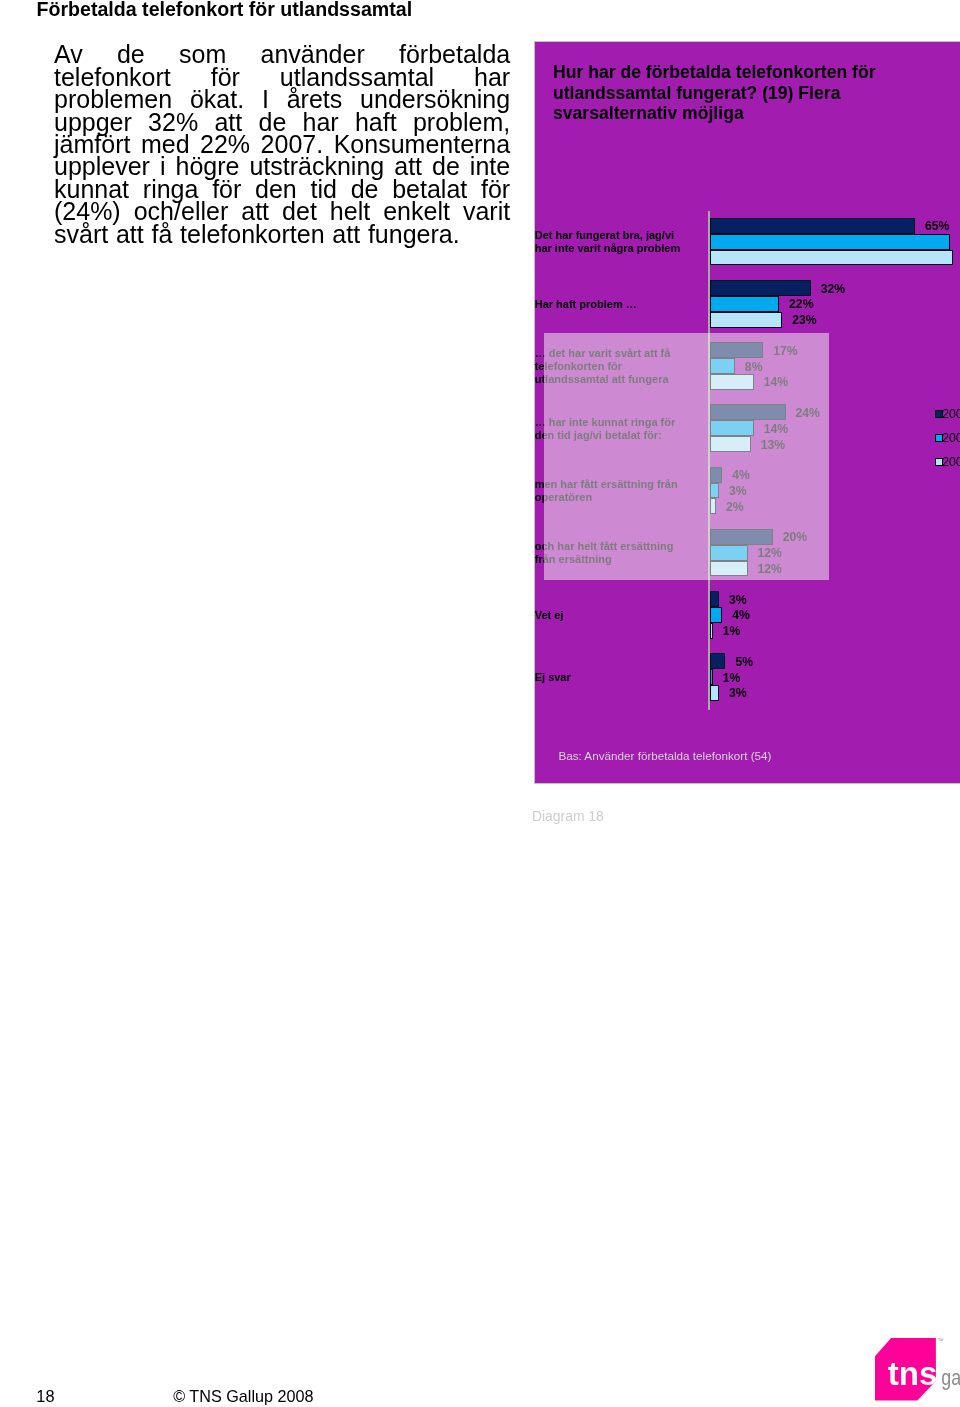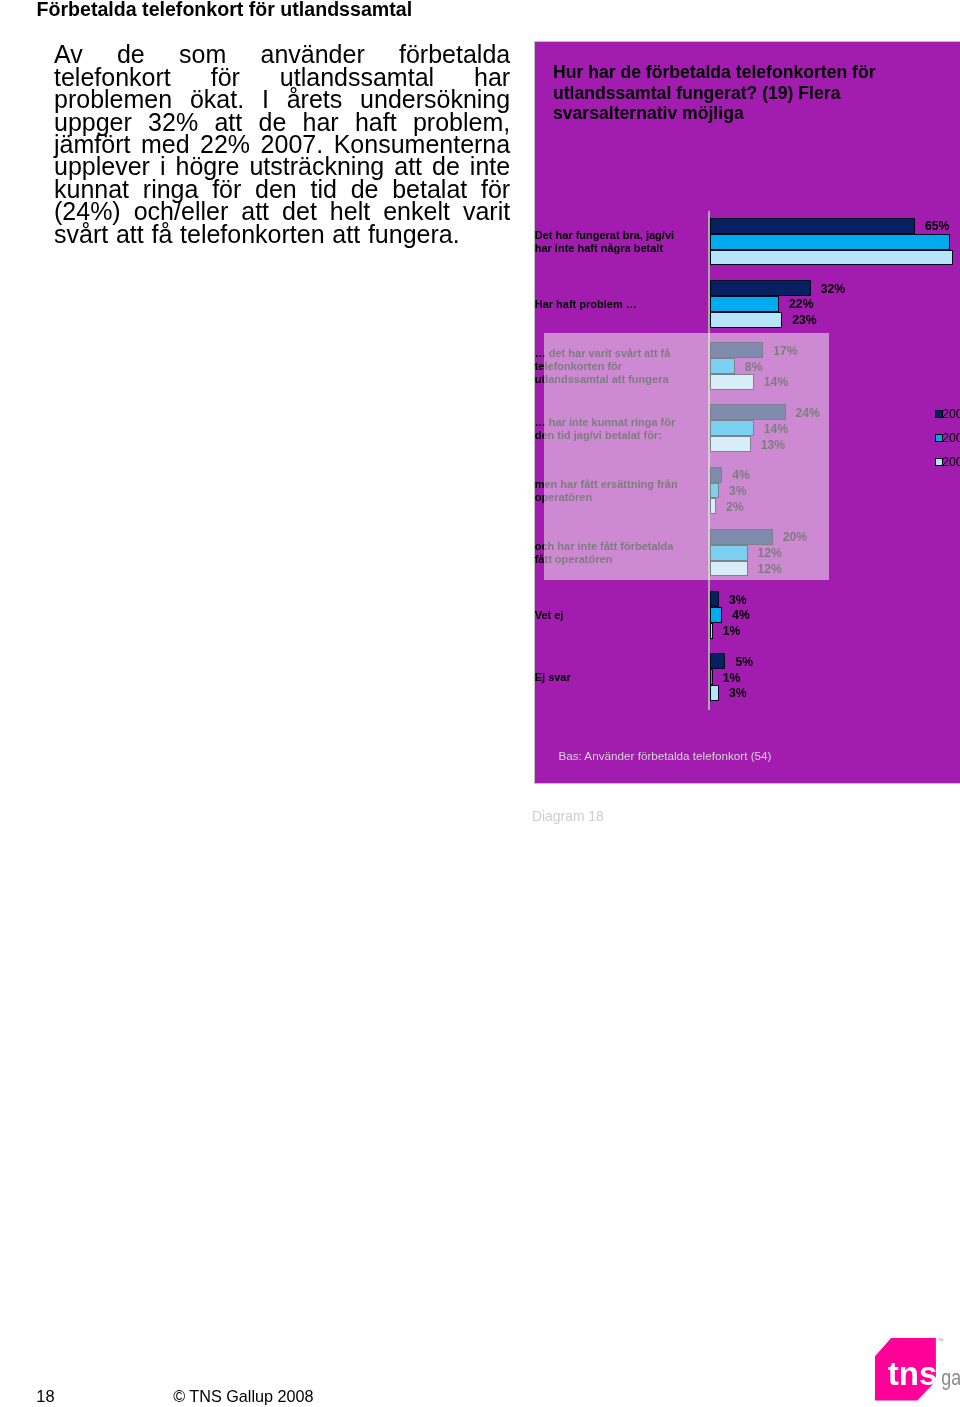--- a/index.html
+++ b/index.html
@@ -44,21 +44,21 @@
   <div class="para" id="para1">Av de som använder förbetalda telefonkort för utlandssamtal har problemen ökat. I årets undersökning uppger 32% att de har haft problem, jämfört med 22% 2007. Konsumenterna upplever i högre utsträckning att de inte kunnat ringa för den tid de betalat för (24%) och/eller att det helt enkelt varit svårt att få telefonkorten att fungera.</div>
 
   <div id="chart-frame">
     <div id="chart-title">Hur har de förbetalda telefonkorten för utlandssamtal fungerat? (19) Flera svarsalternativ möjliga</div>
     <div id="plot">
       <div id="axis"></div>
       <div id="shade"></div>
       <div id="bars">
           <div class="cat-label" style="top: 187.425px;">
             <div>Det har fungerat bra, jag/vi</div>
-            <div>har inte haft några betalt</div>
+            <div>har inte varit några problem</div>
           </div>
           <div class="bar" style="top: 176.2px; width: 205.4px; background: rgb(6, 32, 98);"></div>
           <div class="vlab" style="left: 390.3px; top: 177.7px;">65%</div>
           <div class="bar" style="top: 192.05px; width: 240.16px; background: rgb(0, 170, 238);"></div>
           <div class="vlab" style="left: 425.06px; top: 193.55px;">76%</div>
           <div class="bar" style="top: 207.9px; width: 243.32px; background: rgb(182, 229, 250);"></div>
           <div class="vlab" style="left: 428.22px; top: 209.4px;">88%</div>
           <div class="cat-label" style="top: 256.15px;">
             <div>Har haft problem …</div>
           </div>
@@ -93,22 +93,22 @@
             <div>men har fått ersättning från</div>
             <div>operatören</div>
           </div>
           <div class="bar" style="top: 425px; width: 12.64px; background: rgb(6, 32, 98);"></div>
           <div class="vlab" style="left: 197.54px; top: 426.5px;">4%</div>
           <div class="bar" style="top: 440.85px; width: 9.48px; background: rgb(0, 170, 238);"></div>
           <div class="vlab" style="left: 194.38px; top: 442.35px;">3%</div>
           <div class="bar" style="top: 456.7px; width: 6.32px; background: rgb(182, 229, 250);"></div>
           <div class="vlab" style="left: 191.22px; top: 458.2px;">2%</div>
           <div class="cat-label" style="top: 498.425px;">
-            <div>och har inte fått förbetalda</div>
-            <div>fått operatören</div>
+            <div>och har helt fått ersättning</div>
+            <div>från ersättning</div>
           </div>
           <div class="bar" style="top: 487.2px; width: 63.2px; background: rgb(6, 32, 98);"></div>
           <div class="vlab" style="left: 248.1px; top: 488.7px;">20%</div>
           <div class="bar" style="top: 503.05px; width: 37.92px; background: rgb(0, 170, 238);"></div>
           <div class="vlab" style="left: 222.82px; top: 504.55px;">12%</div>
           <div class="bar" style="top: 518.9px; width: 37.92px; background: rgb(182, 229, 250);"></div>
           <div class="vlab" style="left: 222.82px; top: 520.4px;">12%</div>
           <div class="cat-label" style="top: 567.15px;">
             <div>Vet ej</div>
           </div>

